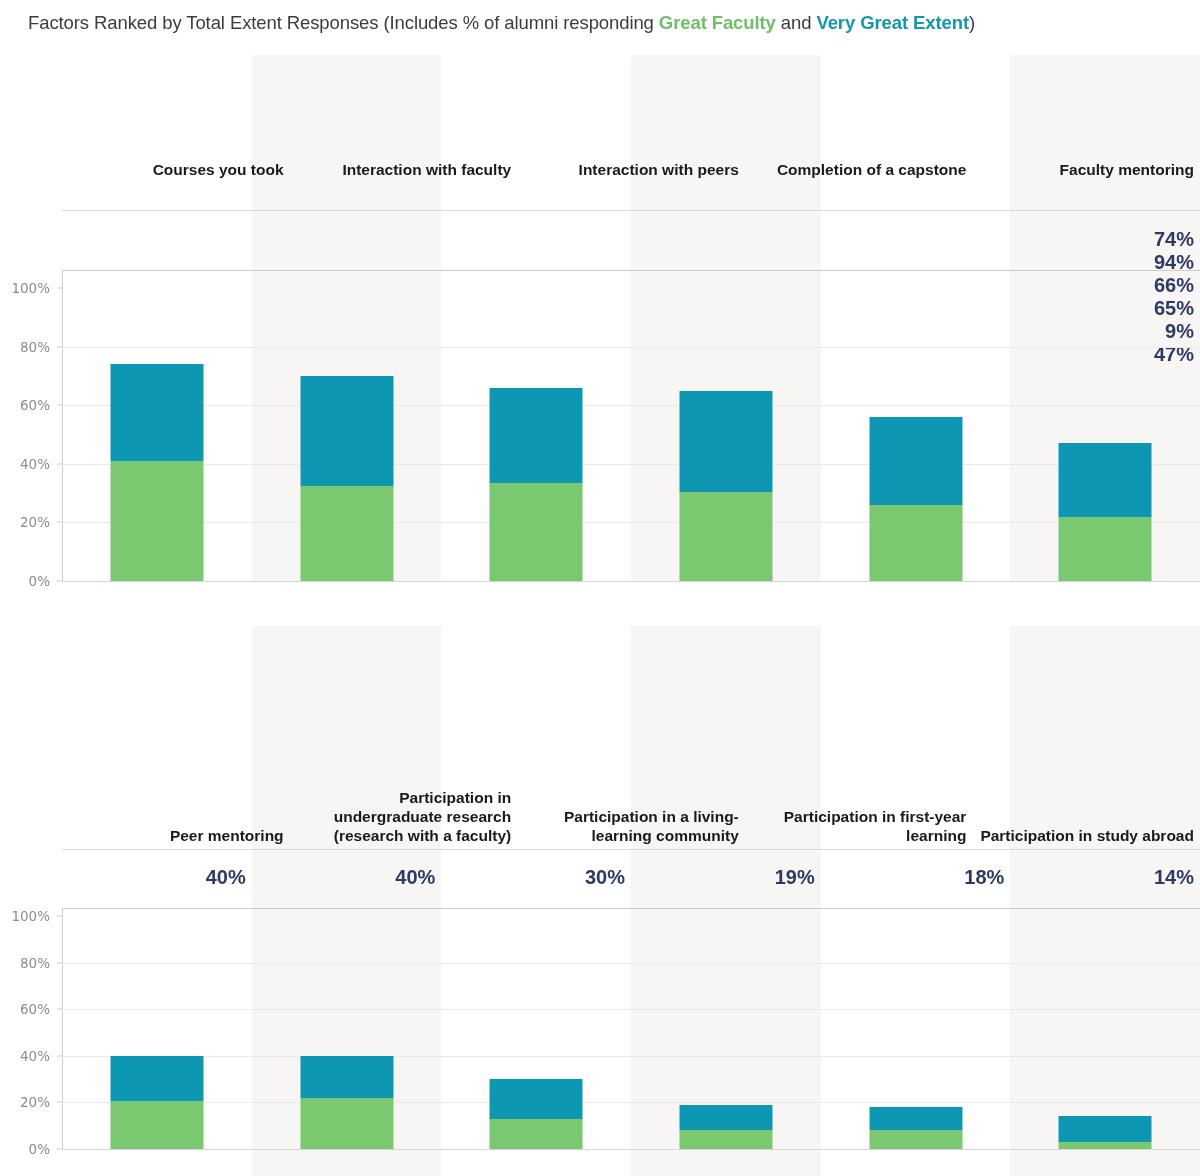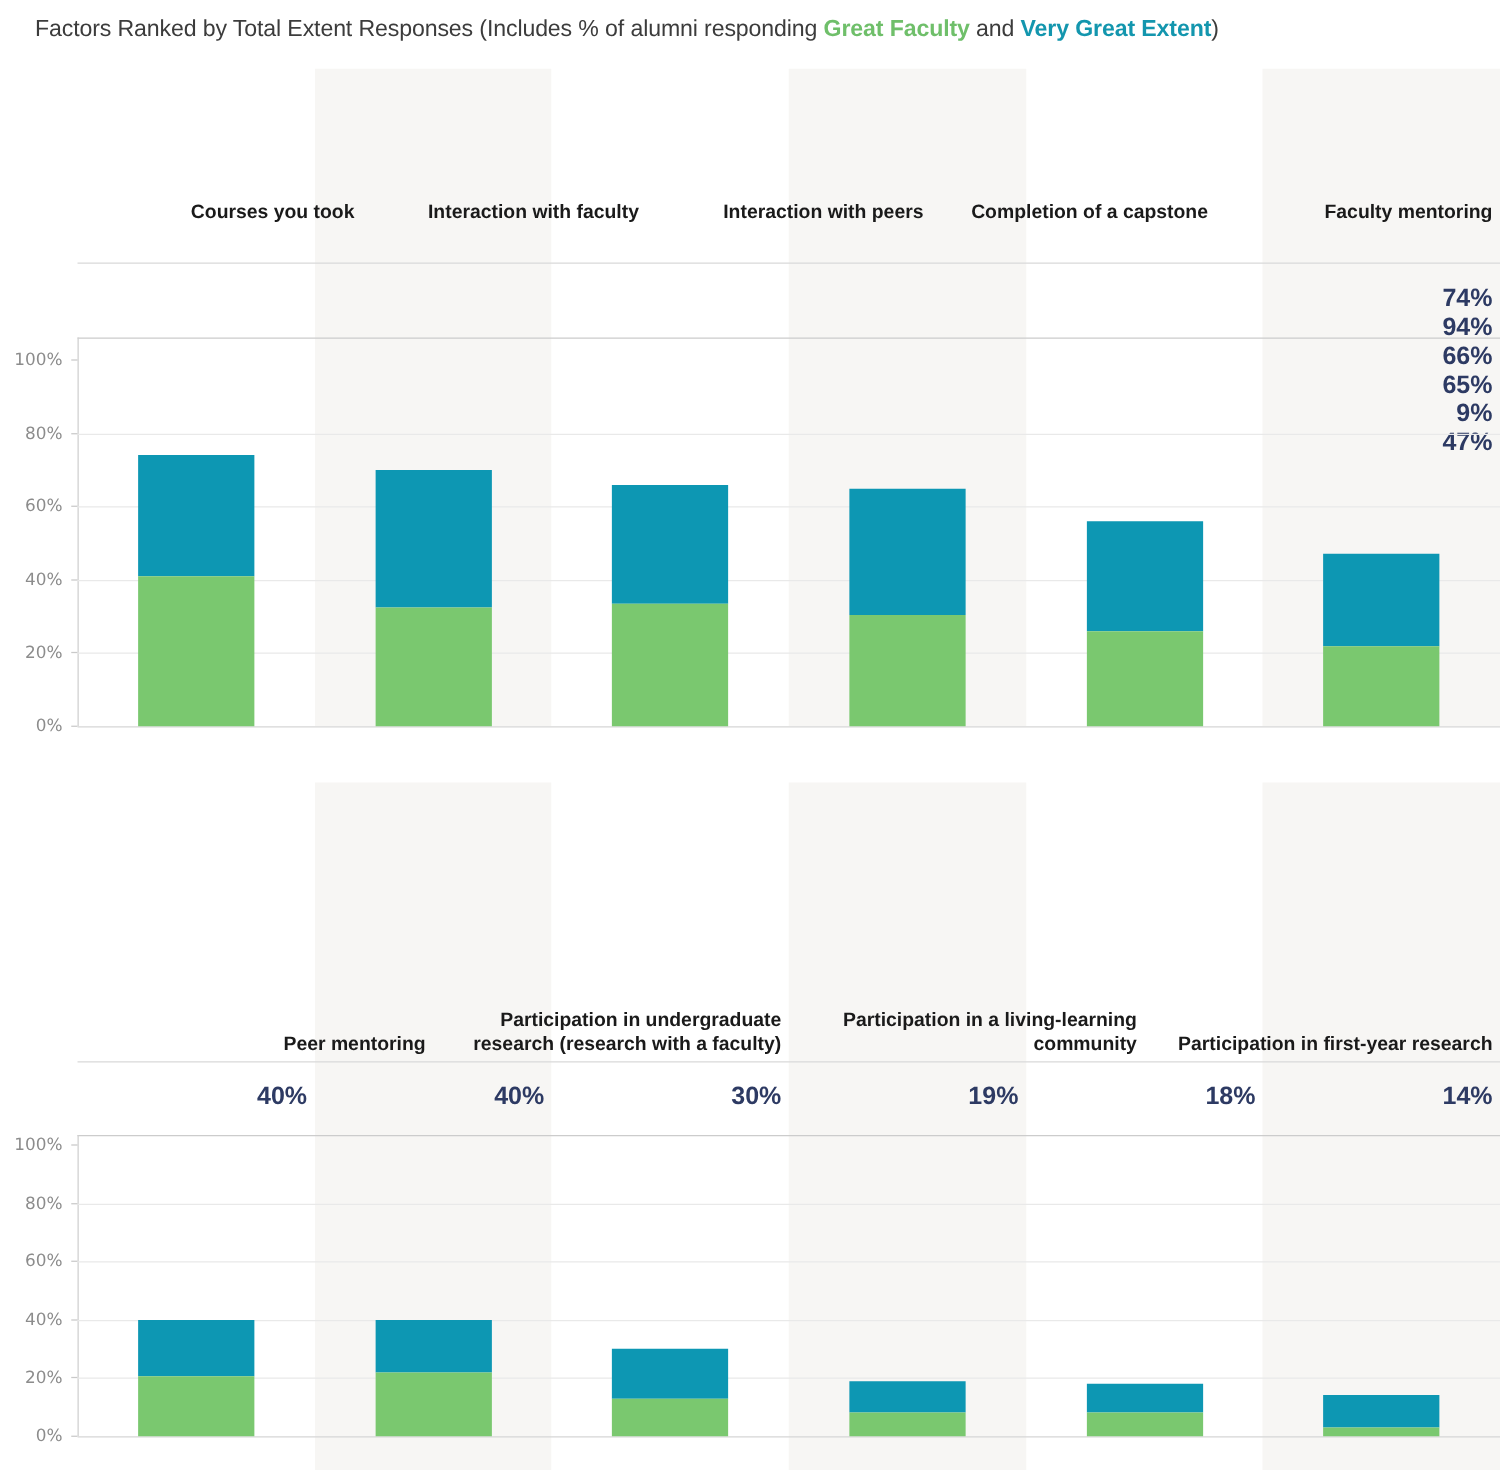--- a/index.html
+++ b/index.html
@@ -290,21 +290,24 @@
     <div class="hcell">
         <span class="hlabel">Peer mentoring</span>
       </div>
     <div class="hcell">
         <span class="hlabel">Participation in undergraduate research (research with a faculty)</span>
       </div>
     <div class="hcell">
         <span class="hlabel">Participation in a living-learning community</span>
       </div>
     <div class="hcell">
-        <span class="hlabel">Participation in first-year research</span>
+        <span class="hlabel">Participation in first-year learning</span>
+      </div>
+    <div class="hcell">
+        <span class="hlabel">Participation in study abroad</span>
       </div>
   </div>
 
   <div class="rule" style="top:263px;"></div>
 
   <div class="header-cells" style="top:280px;">
     <div class="hcell">
         <span class="hpct">40%</span>
       </div>
     <div class="hcell">

